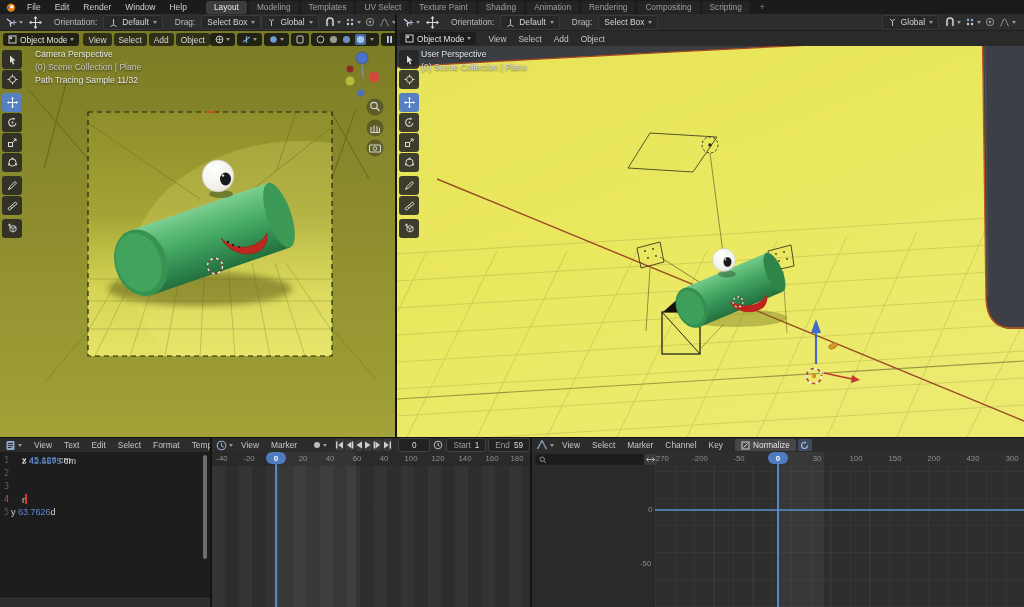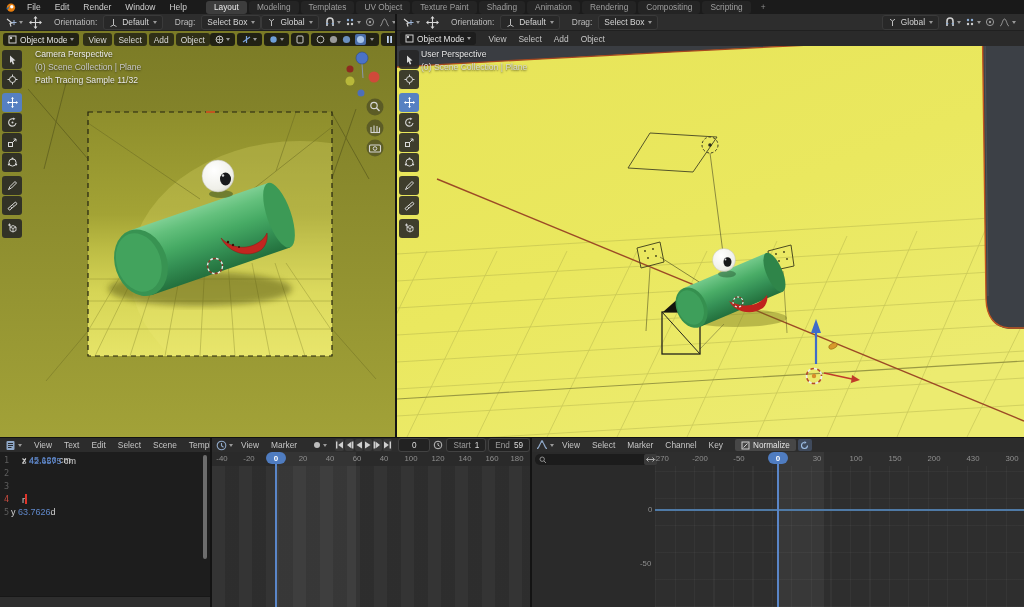--- a/index.html
+++ b/index.html
@@ -44,21 +44,21 @@
     </span>
     <span class="mi">File</span>
     <span class="mi">Edit</span>
     <span class="mi">Render</span>
     <span class="mi">Window</span>
     <span class="mi">Help</span>
     <span style="width:12px"></span>
     <span class="tab active">Layout</span>
     <span class="tab">Modeling</span>
     <span class="tab">Templates</span>
-    <span class="tab">UV Object</span>
+    <span class="tab">UV Select</span>
     <span class="tab">Texture Paint</span>
     <span class="tab">Shading</span>
     <span class="tab">Animation</span>
     <span class="tab">Rendering</span>
     <span class="tab">Compositing</span>
     <span class="tab">Scripting</span>
     <span class="tab" style="background:transparent;color:#8f8f8f">+</span>
   </div>
 
   <div class="abs row" style="left:0;top:14px;width:395px;height:17px;background:#2d2d2d;border-bottom:1px solid #202020;box-sizing:border-box">
@@ -640,21 +640,21 @@
       <svg width="11" height="11" viewBox="0 0 11 11">
           <rect x="1.5" y="1" width="8" height="9" rx="1" fill="#8fa8c8"></rect>
           <path d="M3 3.5 h5 M3 5.5 h5 M3 7.5 h3.5" stroke="#1d1d1d" stroke-width=".9"></path>
         </svg>
       <span class="chev"></span>
     </span>
     <span class="mi2" style="margin-left:4px">View</span>
     <span class="mi2">Text</span>
     <span class="mi2">Edit</span>
     <span class="mi2">Select</span>
-    <span class="mi2">Scene</span>
+    <span class="mi2">Format</span>
     <span class="mi2">Templates</span>
   </div>
   <div class="abs" style="left:0;top:452px;width:210px;height:155px;background:#1d1d1d">
     <div class="abs lnum" style="left:4px;top:3px">1</div>
     <div class="abs lnum" style="left:4px;top:16px">2</div>
     <div class="abs lnum" style="left:4px;top:29px">3</div>
     <div class="abs lnum" style="left:4px;top:42px;color:#c24a3e">4</div>
     <div class="abs lnum" style="left:4px;top:55px">5</div>
     <div class="abs code" style="left:22px;top:3px"><span style="color:#d0d0d0">x </span><span style="color:#5f87c9">45.126</span><span style="color:#d0d0d0"> cm</span></div>
     <div class="abs code" style="left:22px;top:4px"><span style="color:#d0d0d0">z </span><span style="color:#5f87c9">42.6575</span><span style="color:#d0d0d0"> cm</span></div>

